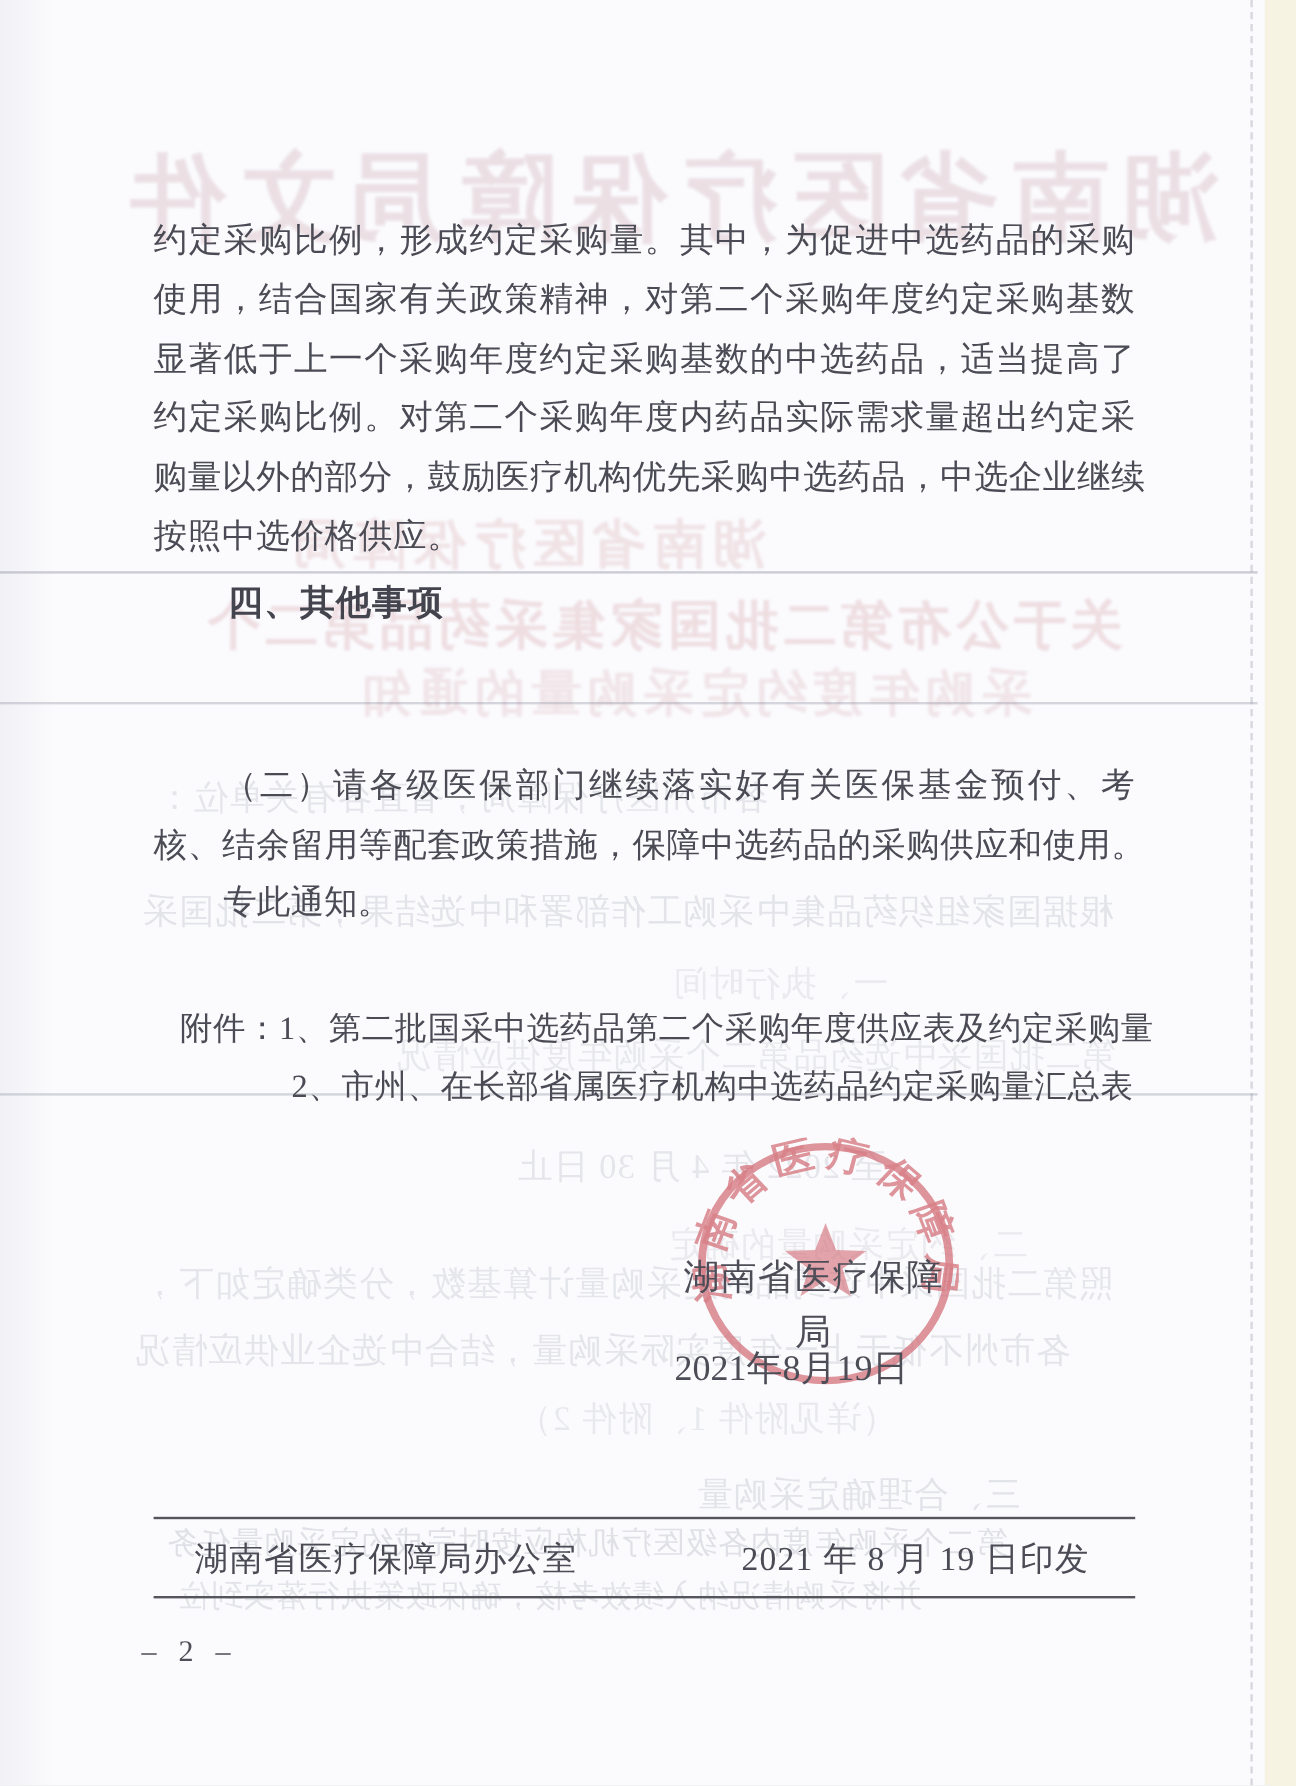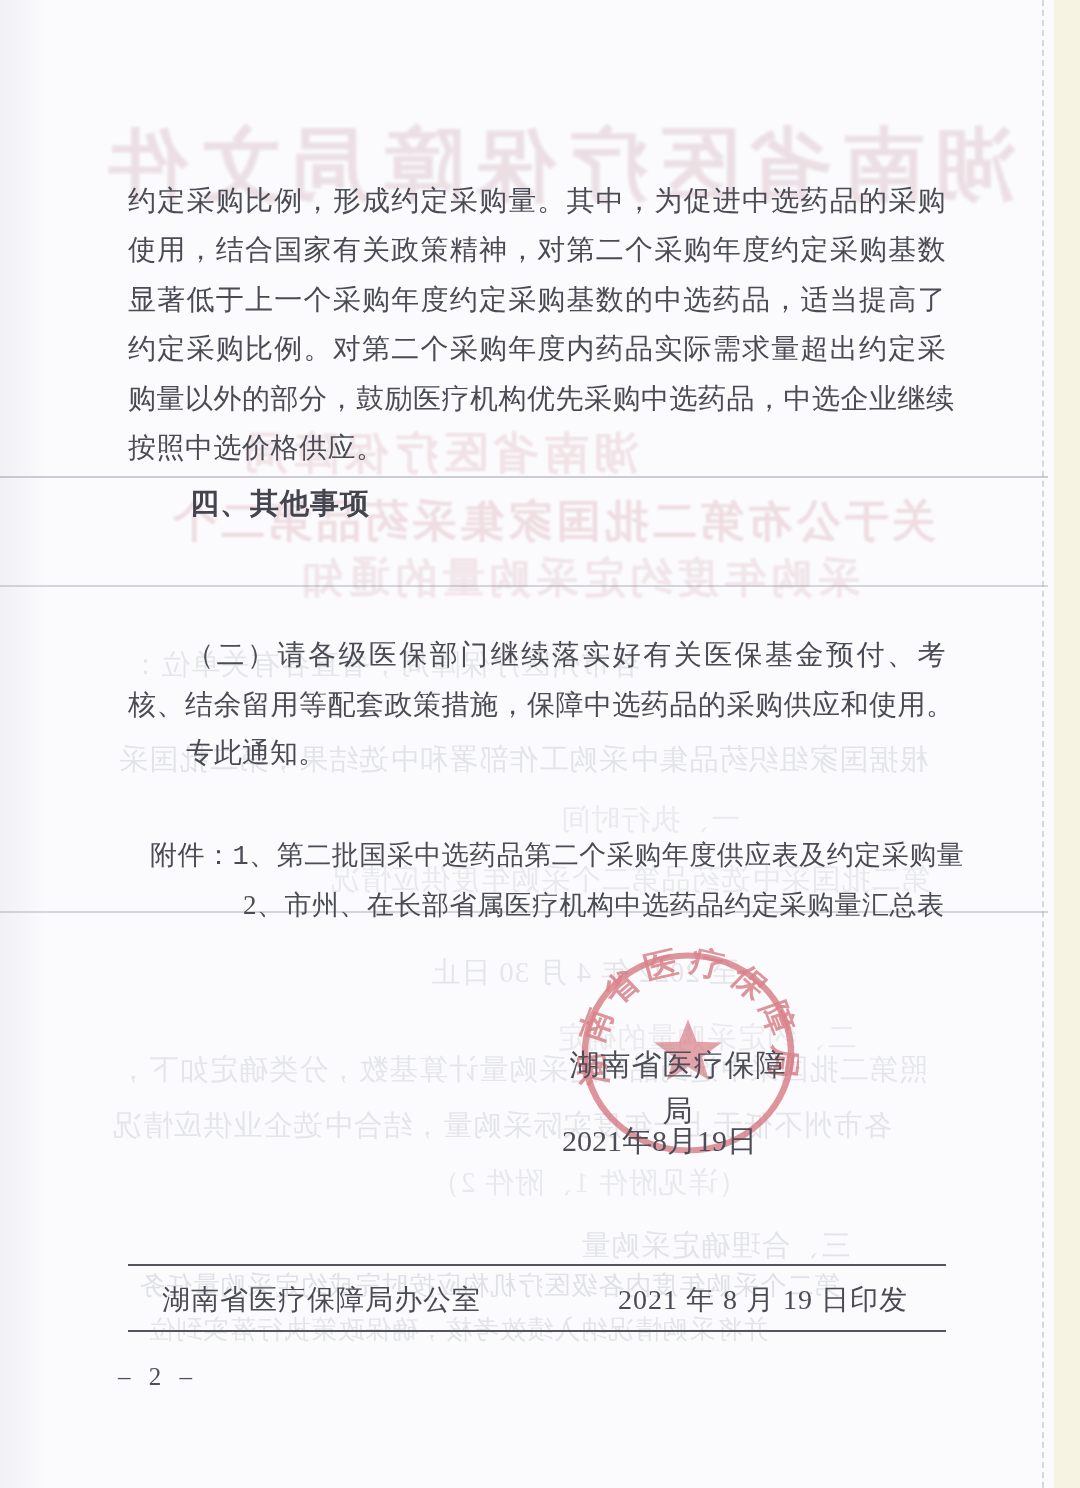--- a/index.html
+++ b/index.html
@@ -34,21 +34,21 @@
   .tline{height:49.5px;line-height:49.5px;font-size:28px;letter-spacing:.5px;
          text-align:justify;text-align-last:justify;text-justify:inter-ideograph;white-space:nowrap;}
   .tline.end{text-align-last:left;}
   .indent{text-indent:58px;}
   .p1{top:176px;} .p1 .tline{height:49.4px;line-height:49.4px;}
   .heading{position:absolute;left:132px;top:478px;width:818px;height:50px;line-height:50px;
            font-size:29px;font-weight:700;text-indent:58px;color:#44444e;letter-spacing:1px;}
   .p2{top:528px;} .p3{top:630px;}
   .p2 .tline,.p3 .tline{height:50px;line-height:50px;}
   .closing{position:absolute;left:128px;top:728px;width:818px;height:50px;line-height:50px;font-size:28px;text-indent:58px;}
-  .attach1{position:absolute;left:150px;top:833px;height:48px;line-height:48px;font-size:27px;letter-spacing:.5px;white-space:nowrap;font-family:Liberation Mono, monospace;}
+  .attach1{position:absolute;left:150px;top:833px;height:48px;line-height:48px;font-size:27px;letter-spacing:.5px;white-space:nowrap;}
   .attach2{position:absolute;left:243px;top:881px;height:48px;line-height:48px;font-size:27px;letter-spacing:.5px;white-space:nowrap;}
   
   .sig-org{position:absolute;left:562px;top:1042px;width:232px;height:46px;line-height:46px;
            text-align:center;font-size:30px;letter-spacing:1px;color:#4d4d57;}
   .sig-date{position:absolute;left:562px;top:1118px;width:232px;height:46px;line-height:46px;
             font-size:30px;color:#4d4d57;}
   .seal{position:absolute;left:577px;top:948px;width:222px;height:210px;opacity:.88;}
   .seal svg{width:222px;height:210px;}
   .seal-ring{fill:none;stroke:var(--seal-color,#d4717a);stroke-width:6.5;opacity:.85;}
   .seal-star{fill:var(--seal-color,#d4717a);opacity:.72;}

